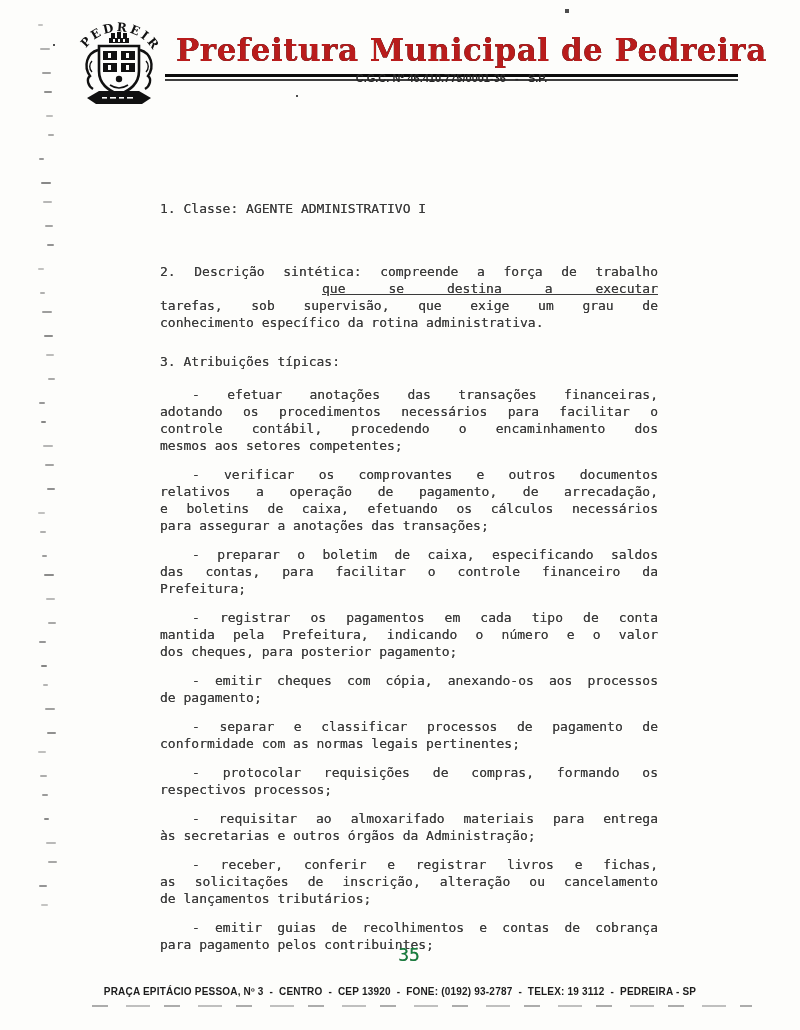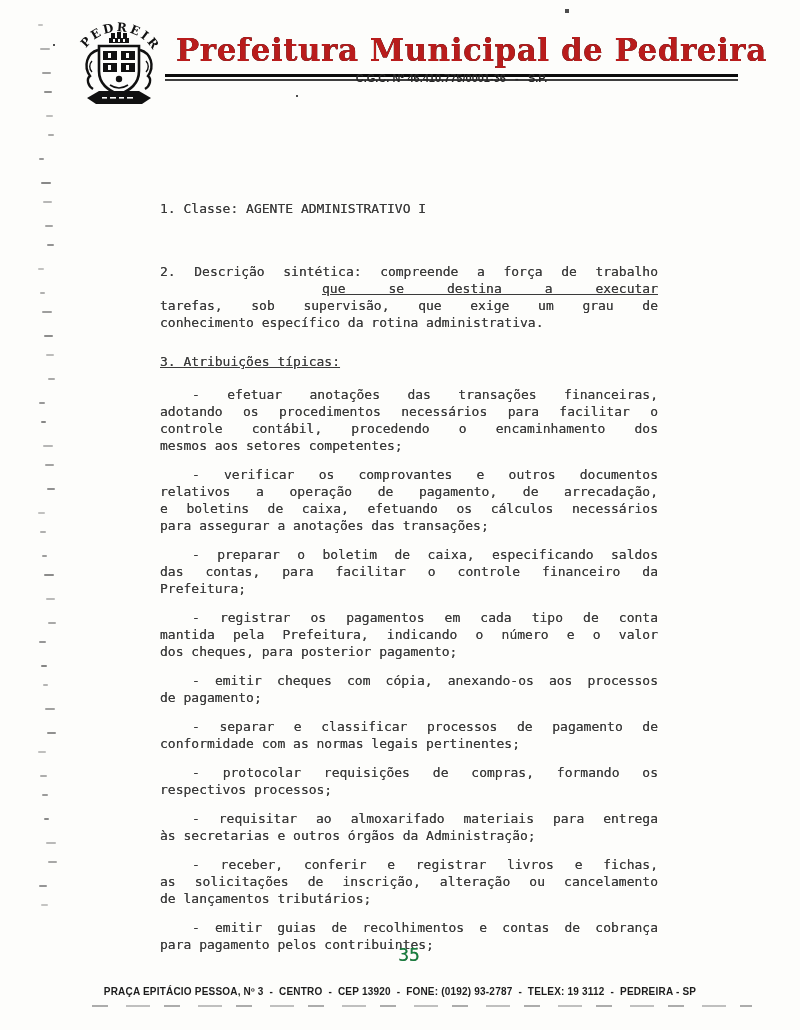--- a/index.html
+++ b/index.html
@@ -29,21 +29,21 @@
     font-weight:bold;font-size:11px;color:#262626;white-space:pre;
   }
   
   .doc-body{
     position:absolute;left:148px;top:188px;width:522px;
     font-size:13px;line-height:17px;color:#3a3a3a;
     text-shadow:0 0 .4px rgba(45,45,45,.75);
   }
   .para{margin:12px;}
   .gap-xl{margin-top:46px;}
-  .gap-lg{margin-top:22px;text-decoration:underline;}
+  .gap-lg{margin-top:22px;}
   .gap-md{margin-top:16px;}
   .gap-sm{margin-top:10px;}
   .line{display:block;height:17px;overflow:visible;}
   .line.j{text-align:justify;text-align-last:justify;text-justify:inter-word;}
   .pagenum{
     position:absolute;left:148px;top:944px;width:522px;text-align:center;
     font-size:18px;color:#15803d;text-shadow:0 0 .4px rgba(45,45,45,.7);
   }
   
   .addr{

